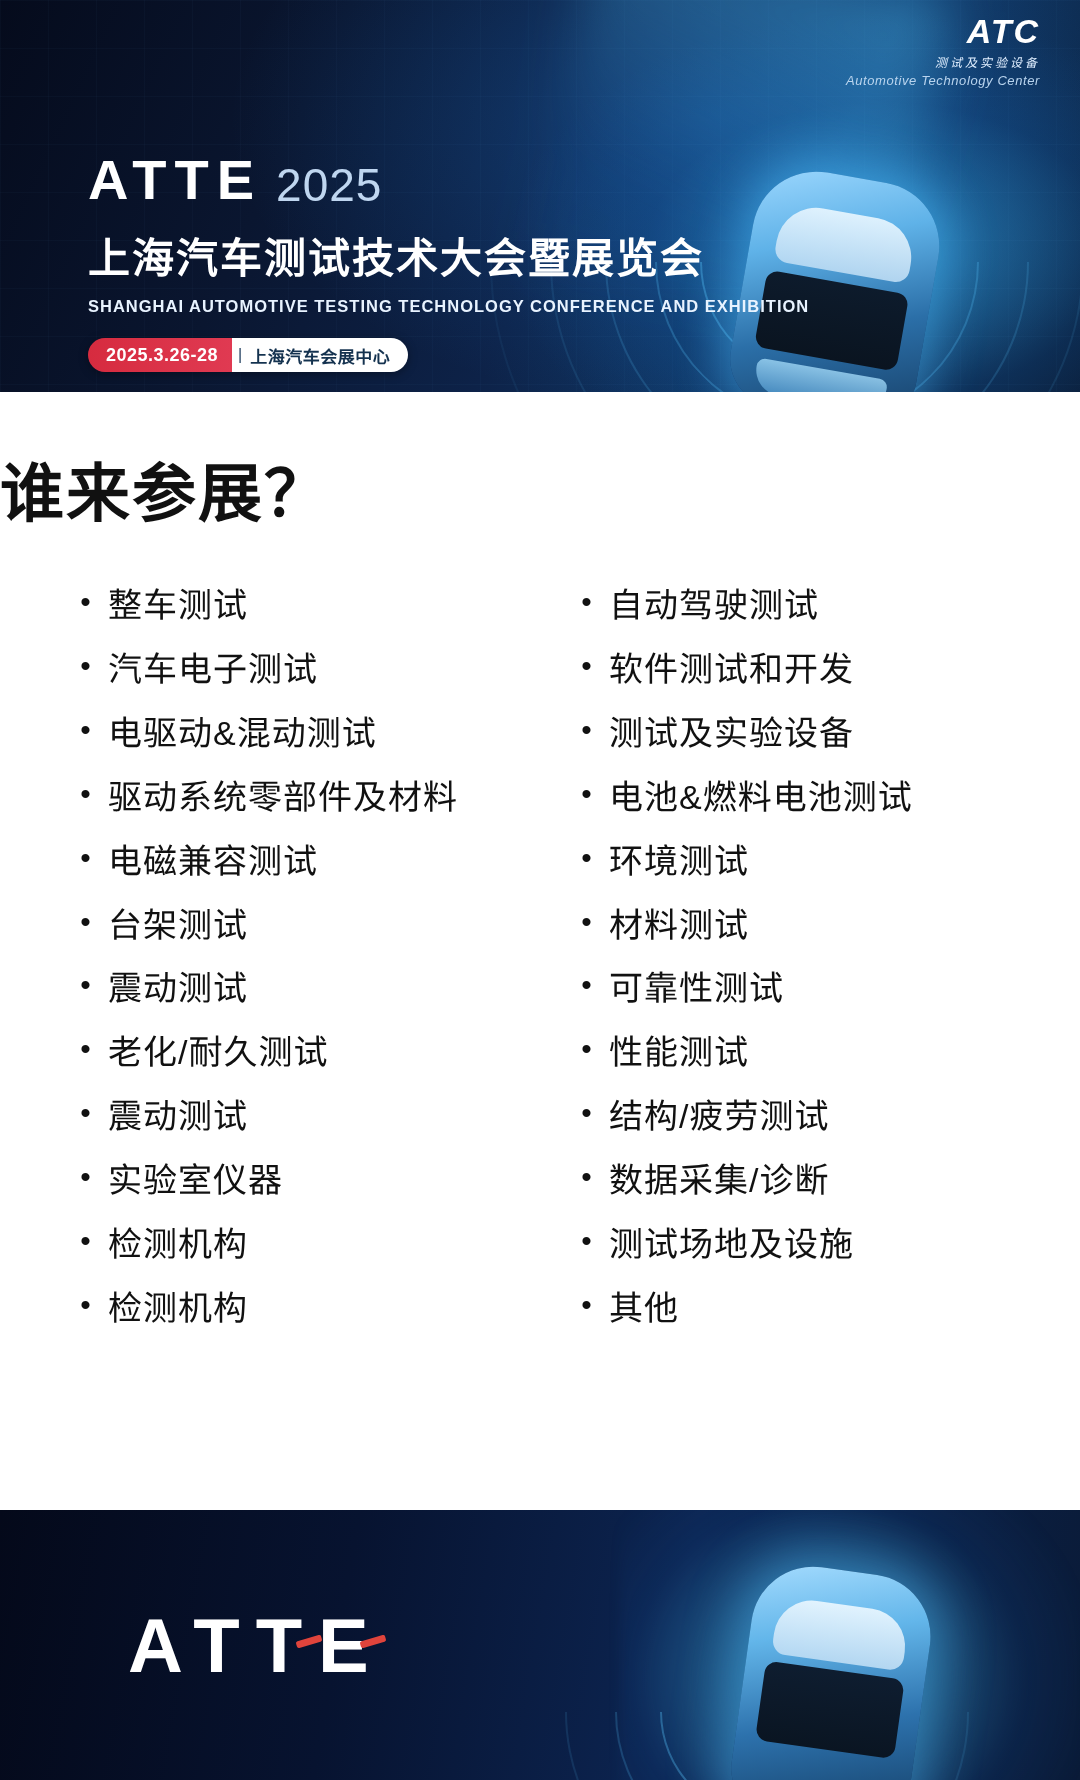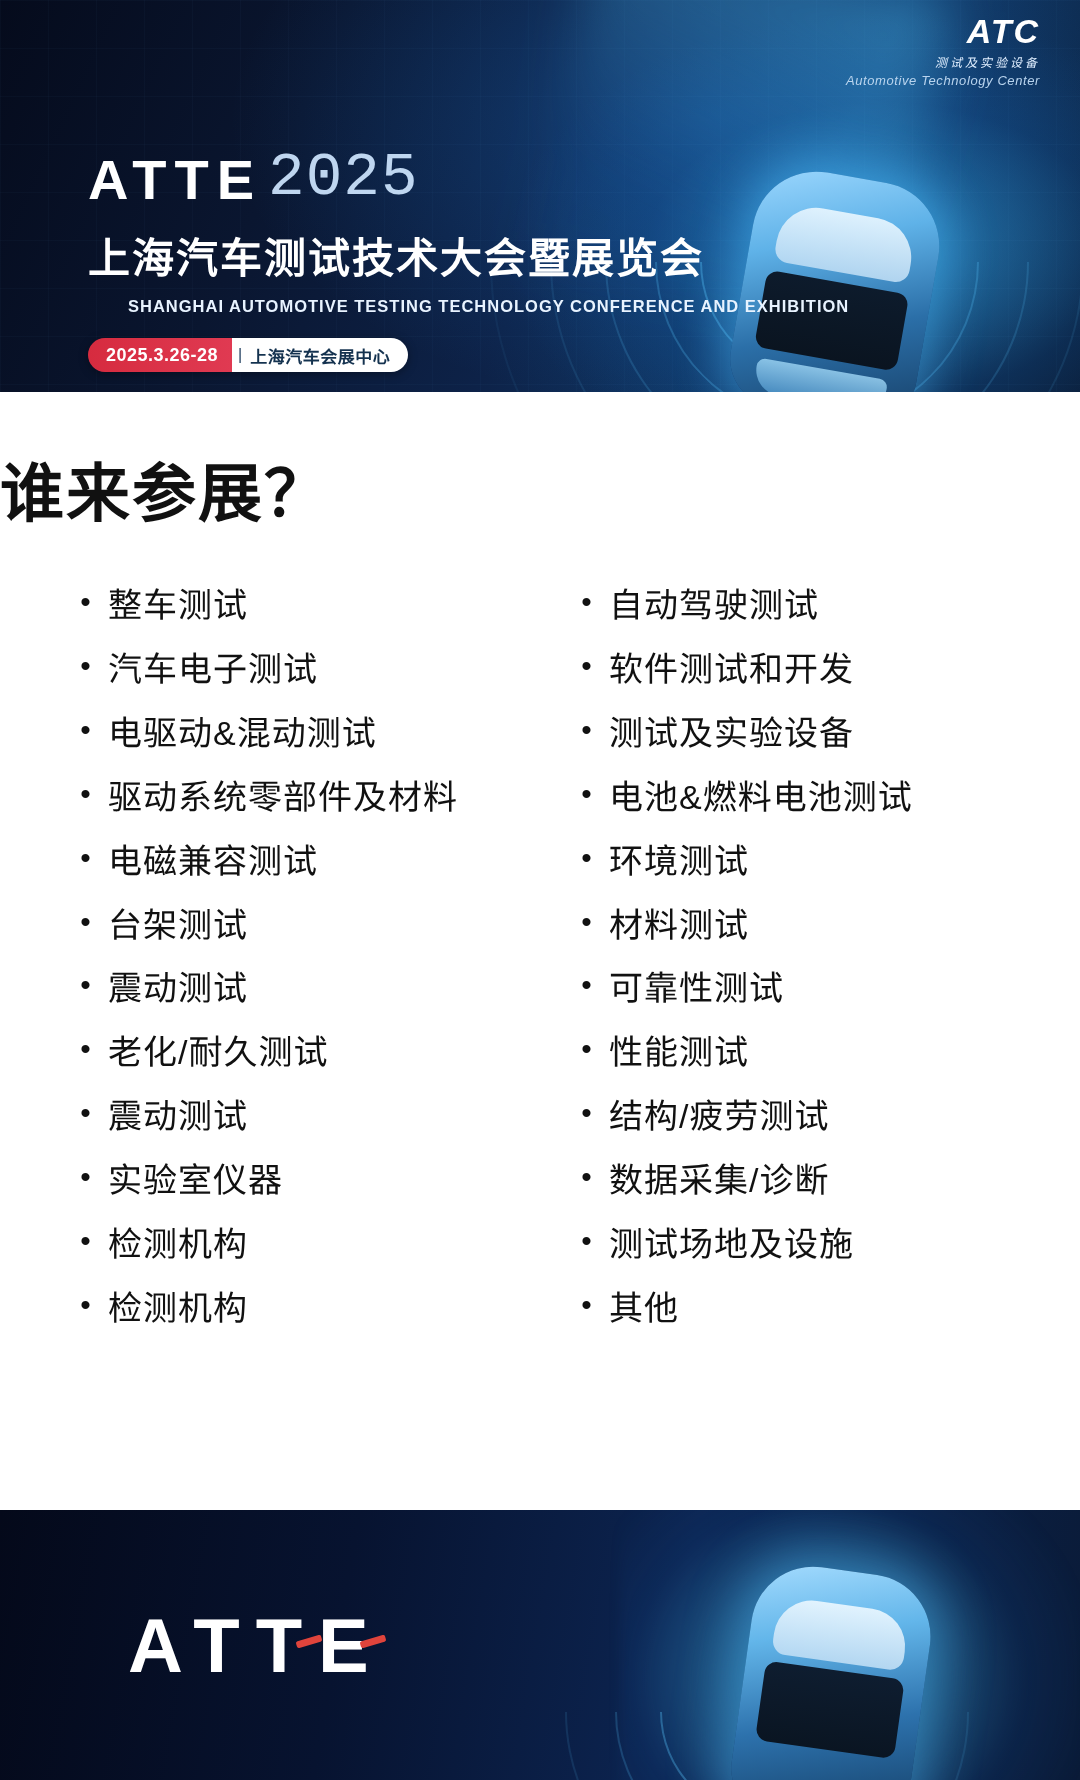--- a/index.html
+++ b/index.html
@@ -137,45 +137,43 @@
   }
   .atte-letters {
     font-size: 56px;
     font-weight: 700;
     letter-spacing: 8px;
     line-height: 1;
     color: #ffffff;
     font-family: "Liberation Sans", "DejaVu Sans", sans-serif;
   }
   .atte-year {
-    font-size: 61px;
+    font-size: 46px;
     font-weight: 400;
     letter-spacing: 1px;
     line-height: 1;
     color: #cfe6ff;
     opacity: .92;
-    margin-left: 0;
-    font-family: Liberation Mono, monospace;
+    margin-left: 8px;
   }
   .banner-cn-title {
     font-size: 42px;
     font-weight: 700;
     letter-spacing: 2px;
     margin-top: 16px;
     color: #ffffff;
     white-space: nowrap;
   }
   .banner-en-title {
     font-size: 16.5px;
     font-weight: 700;
     letter-spacing: 1.0px;
     margin-top: 12px;
     color: #e8f3ff;
     white-space: nowrap;
-    margin-left: 40px;
   }
   .date-pill {
     display: inline-flex;
     align-items: flex-end;
     margin-top: 22px;
     border-radius: 20px;
     overflow: hidden;
     height: 34px;
     box-shadow: 0 2px 10px rgba(0,0,0,.35);
   }

